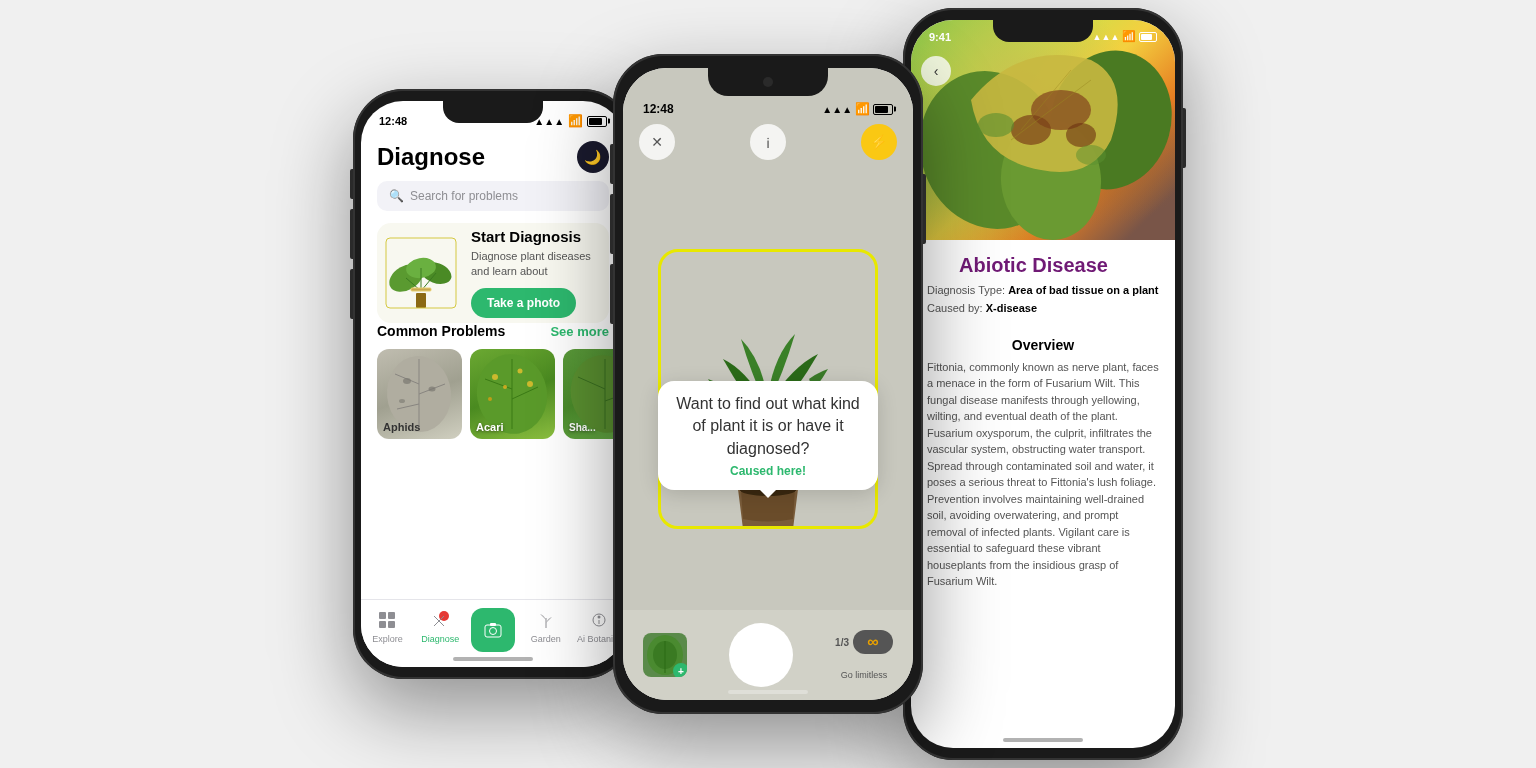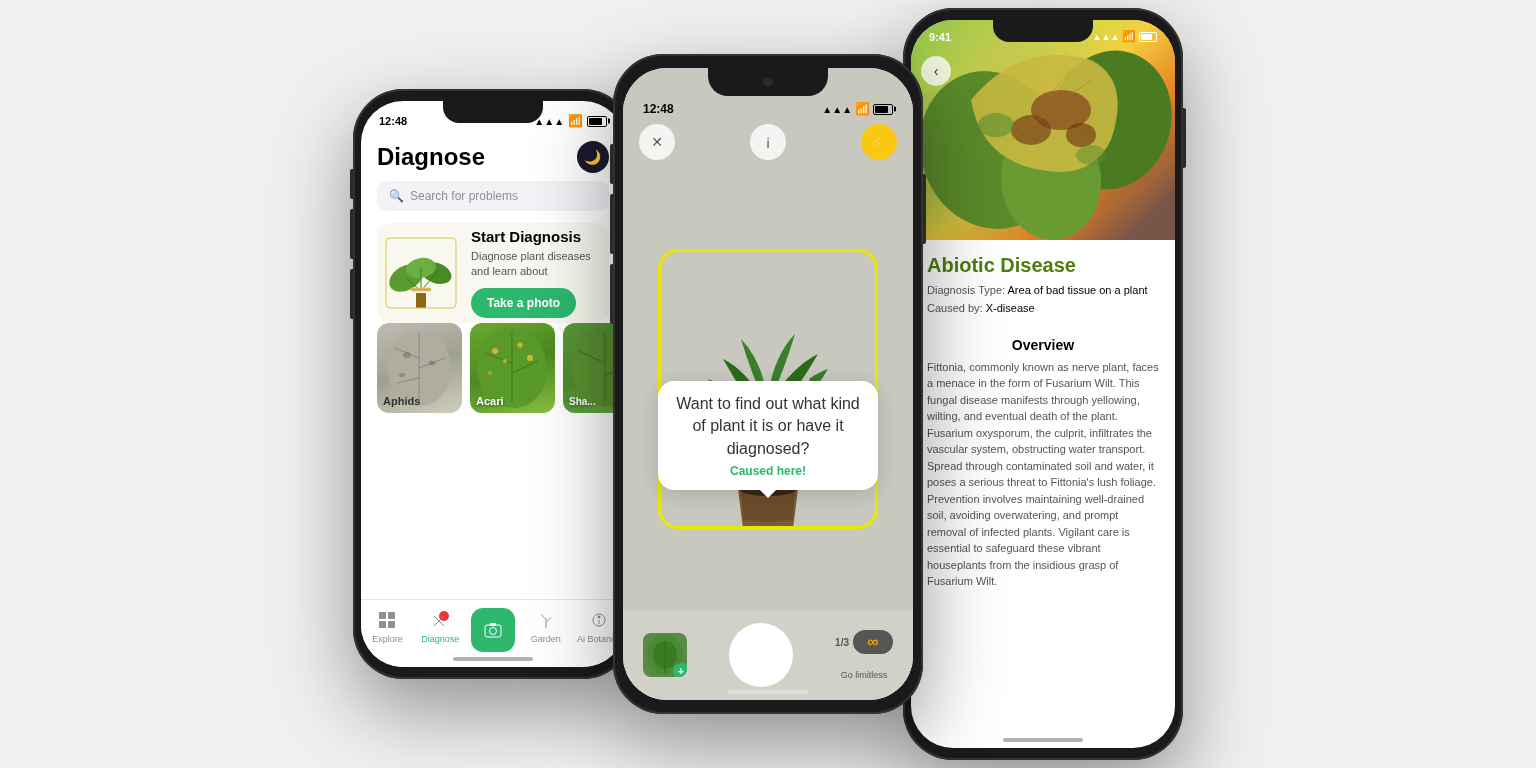--- a/index.html
+++ b/index.html
@@ -526,34 +526,35 @@
 
     .disease-content {
       padding: 14px 16px;
       overflow-y: auto;
       flex: 1;
     }
 
     .disease-name {
       font-size: 20px;
       font-weight: 700;
-      color: #4d7c0f;
+      color: #701a75;
       margin-bottom: 6px;
+      margin-left: 32px;
     }
 
     .disease-meta {
       font-size: 11px;
       color: #555;
       margin-bottom: 3px;
       line-height: 1.4;
     }
 
     .disease-meta strong {
       color: #000;
-      font-weight: 400;
+      font-weight: 700;
     }
 
     .overview-title {
       font-size: 14px;
       font-weight: 700;
       color: #000;
       margin: 20px 0 6px;
       text-align: center;
     }
 
@@ -720,20 +721,24 @@
               <rect x="5" y="5" width="70" height="70" fill="none" stroke="#d4c840" strokewidth="2" rx="4" strokedasharray="4,2"></rect>
             </svg>
           </div>
           <div class="banner-content">
             <div class="banner-title">Start Diagnosis</div>
             <div class="banner-subtitle">Diagnose plant diseases and learn about</div>
             <button class="take-photo-btn">Take a photo</button>
           </div>
         </div>
 
+        <div class="common-problems-header">
+          <span class="section-title">Common Problems</span>
+          <span class="see-more">See more</span>
+        </div>
         <div class="problems-grid">
           <div class="problem-card">
             <div class="problem-card-bg" style="background: linear-gradient(160deg, #c0bdb0, #a0a090, #d0cfc0); display:flex; align-items:flex-end; padding:6px; position:relative;">
               <div style="position:absolute;top:0;left:0;right:0;bottom:0;overflow:hidden;">
                 <svg viewBox="0 0 85 90" width="85" height="90">
                   <ellipse cx="42" cy="45" rx="32" ry="38" fill="#b0ada0" transform="rotate(-5 42 45)"></ellipse>
                   <line x1="42" y1="80" x2="42" y2="10" stroke="#888580" strokewidth="2.5"></line>
                   <line x1="42" y1="35" x2="18" y2="25" stroke="#888580" strokewidth="1.5"></line>
                   <line x1="42" y1="45" x2="68" y2="35" stroke="#888580" strokewidth="1.5"></line>
                   <line x1="42" y1="55" x2="20" y2="60" stroke="#888580" strokewidth="1.5"></line>

